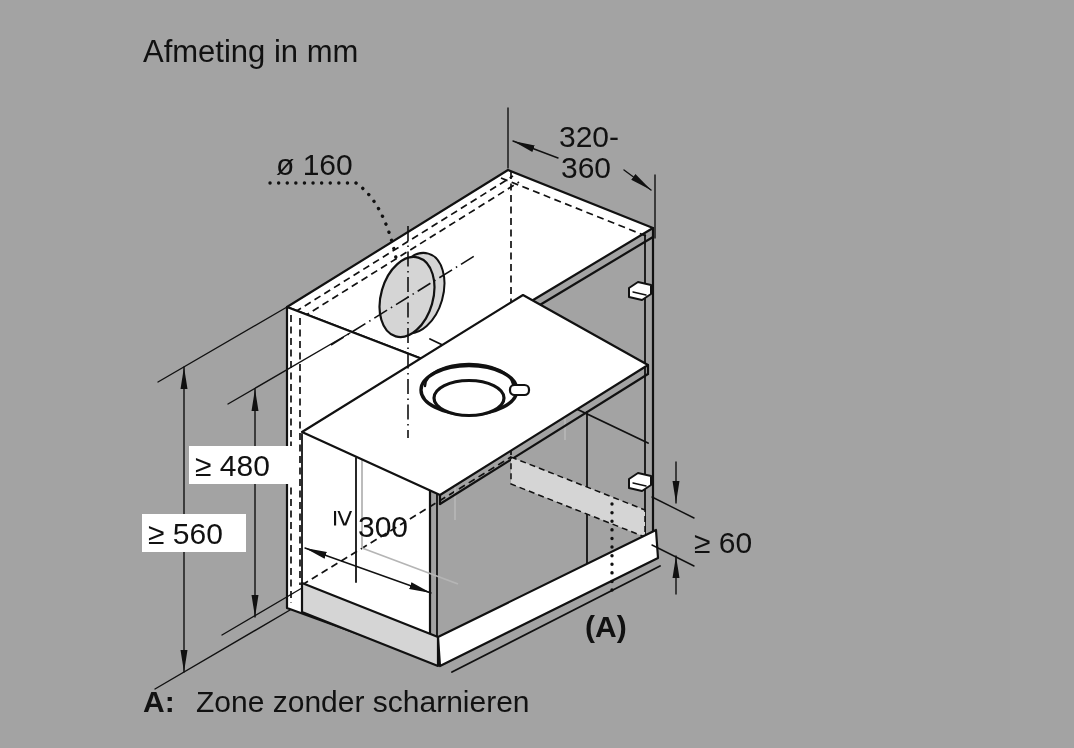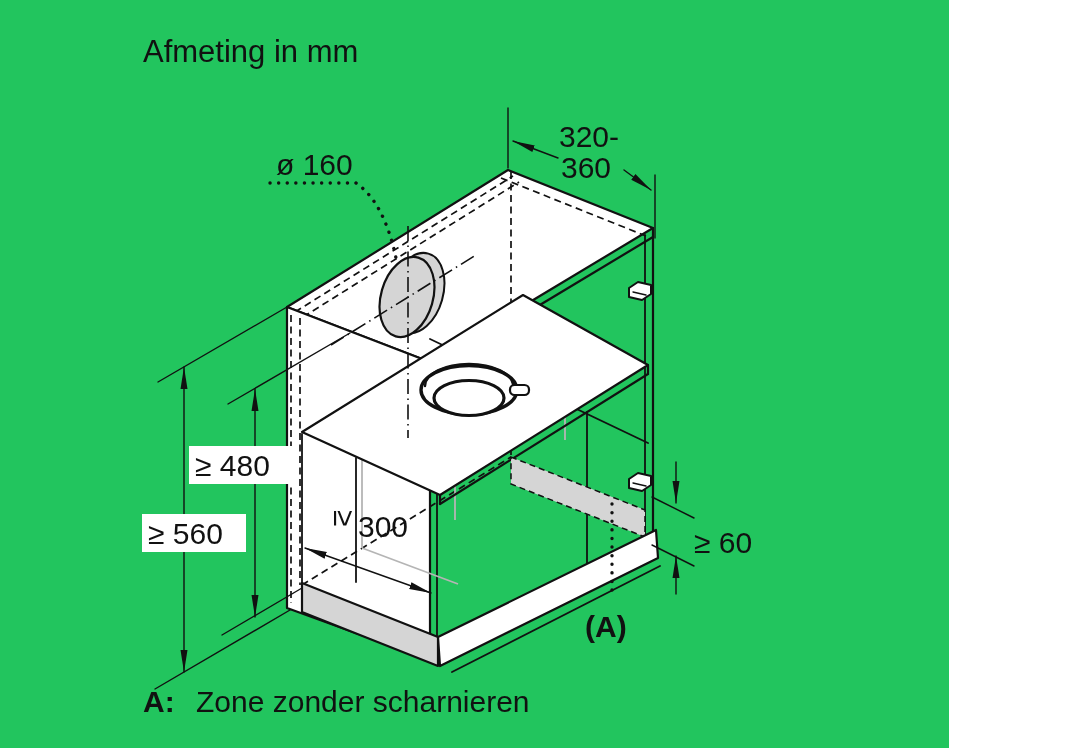--- a/index.html
+++ b/index.html
@@ -5,23 +5,23 @@
   html, body {
     margin: 0;
     padding: 0;
     background: #ffffff;
     width: 1074px;
     height: 748px;
     overflow: hidden;
   }
   #stage {
     position: relative;
-    width: 949px;
+    width: 1074px;
     height: 748px;
-    background: #22c55e;
+    background: #a3a3a3;
   }
   svg { display: block; }
 
   
   .ln   { stroke: var(--line, #111111); fill: none; stroke-width: 2.2; stroke-linejoin: round; stroke-linecap: round; }
   .ln15 { stroke: var(--line, #111111); fill: none; stroke-width: 1.8; stroke-linejoin: round; stroke-linecap: round; }
   .thin { stroke: var(--line, #111111); fill: none; stroke-width: 1.4; stroke-linecap: round; }
   .dash { stroke: var(--line, #111111); fill: none; stroke-width: 1.7; stroke-dasharray: 7 4.5; }
   .dashdot { stroke: var(--line, #111111); fill: none; stroke-width: 1.6; stroke-dasharray: 15 4.5 1.5 4.5; }
   .dots { stroke: var(--line, #111111); fill: none; stroke-width: 3.4; stroke-dasharray: 0.1 8.5; stroke-linecap: round; }

